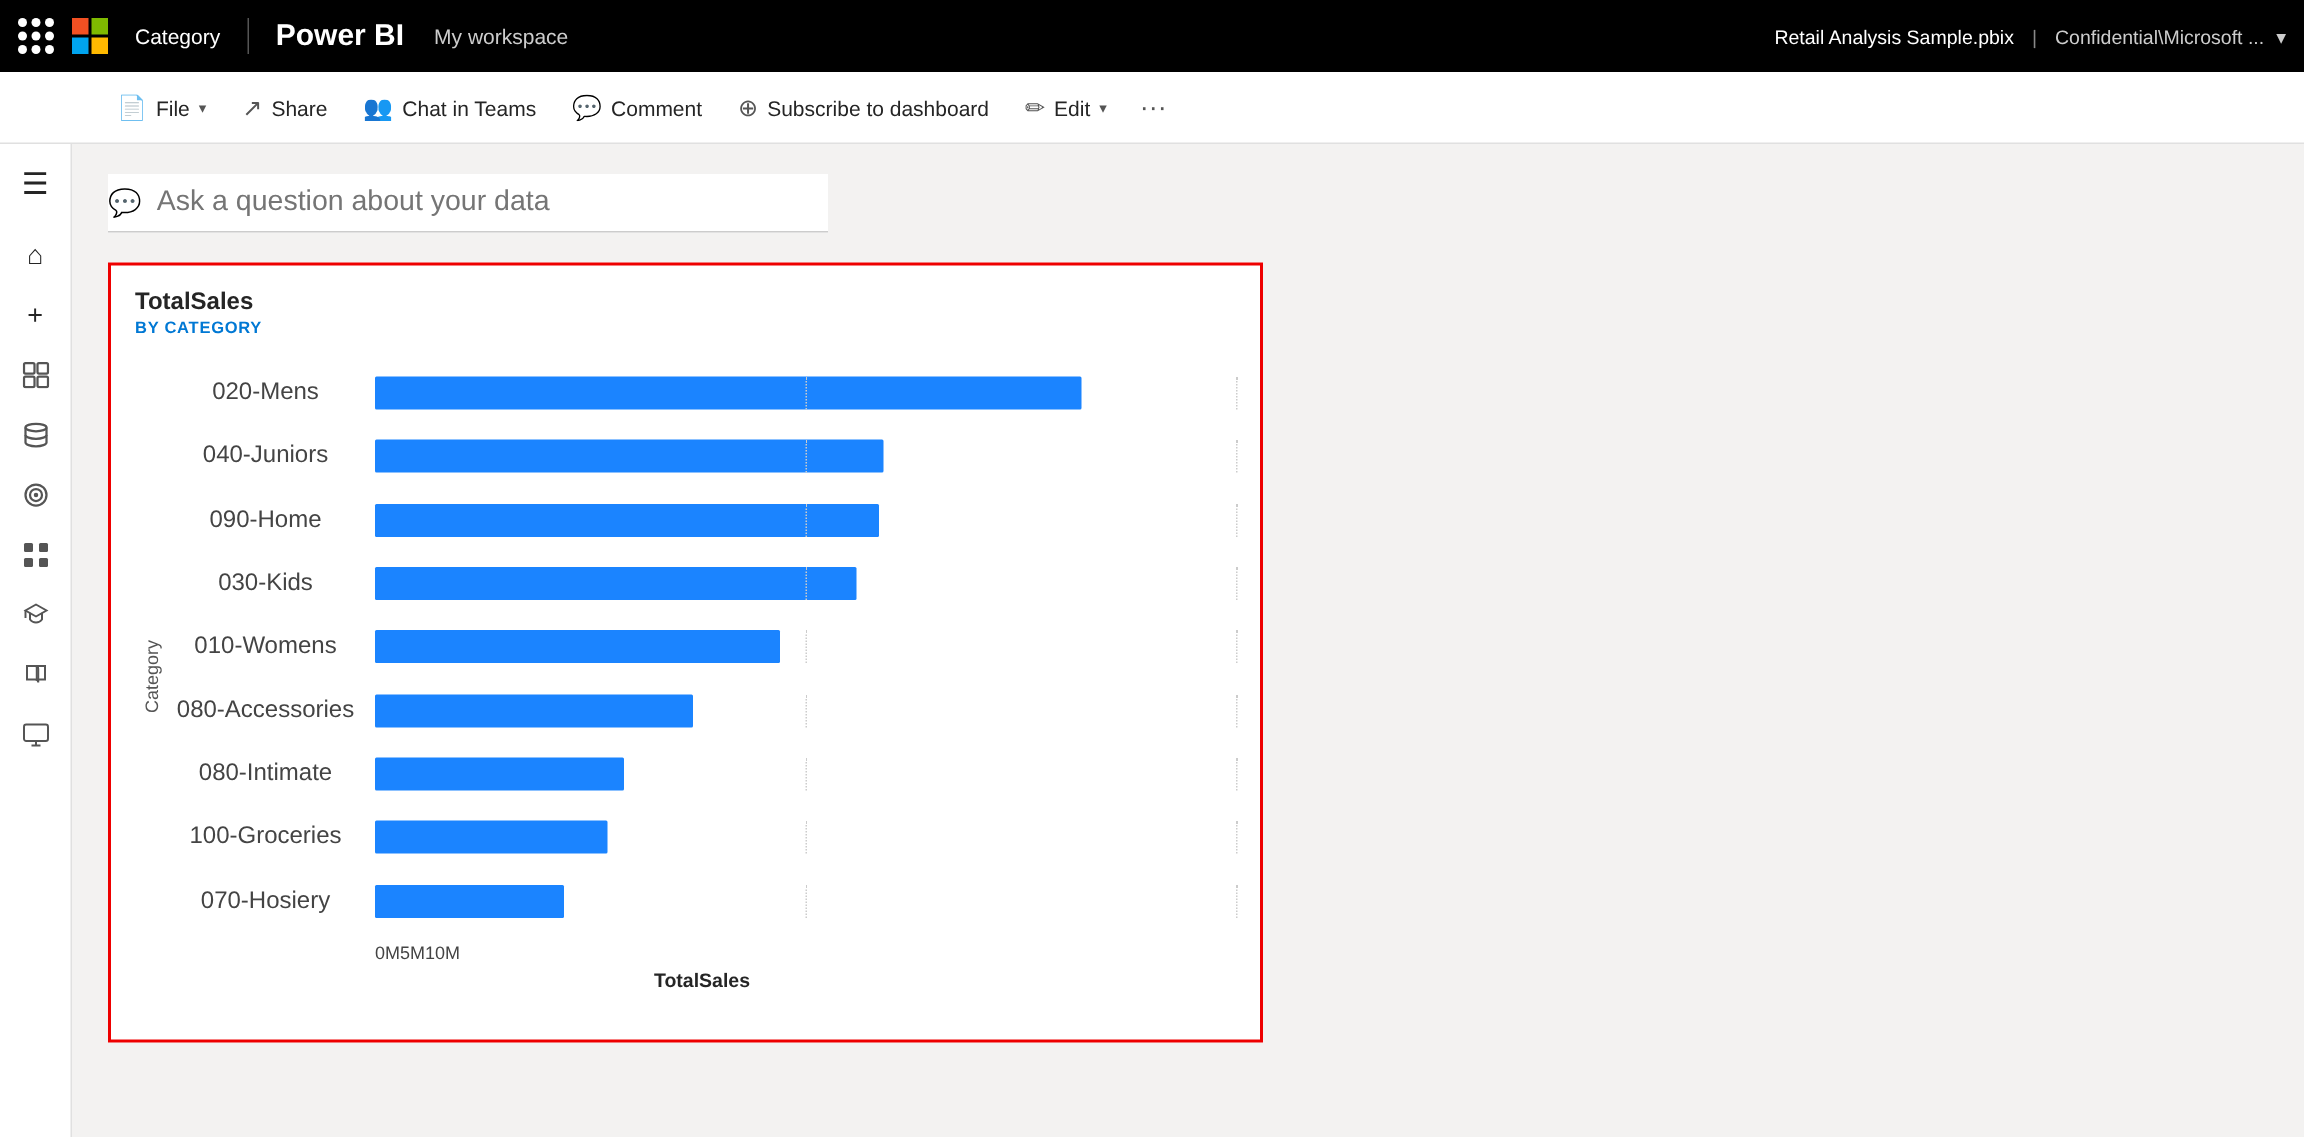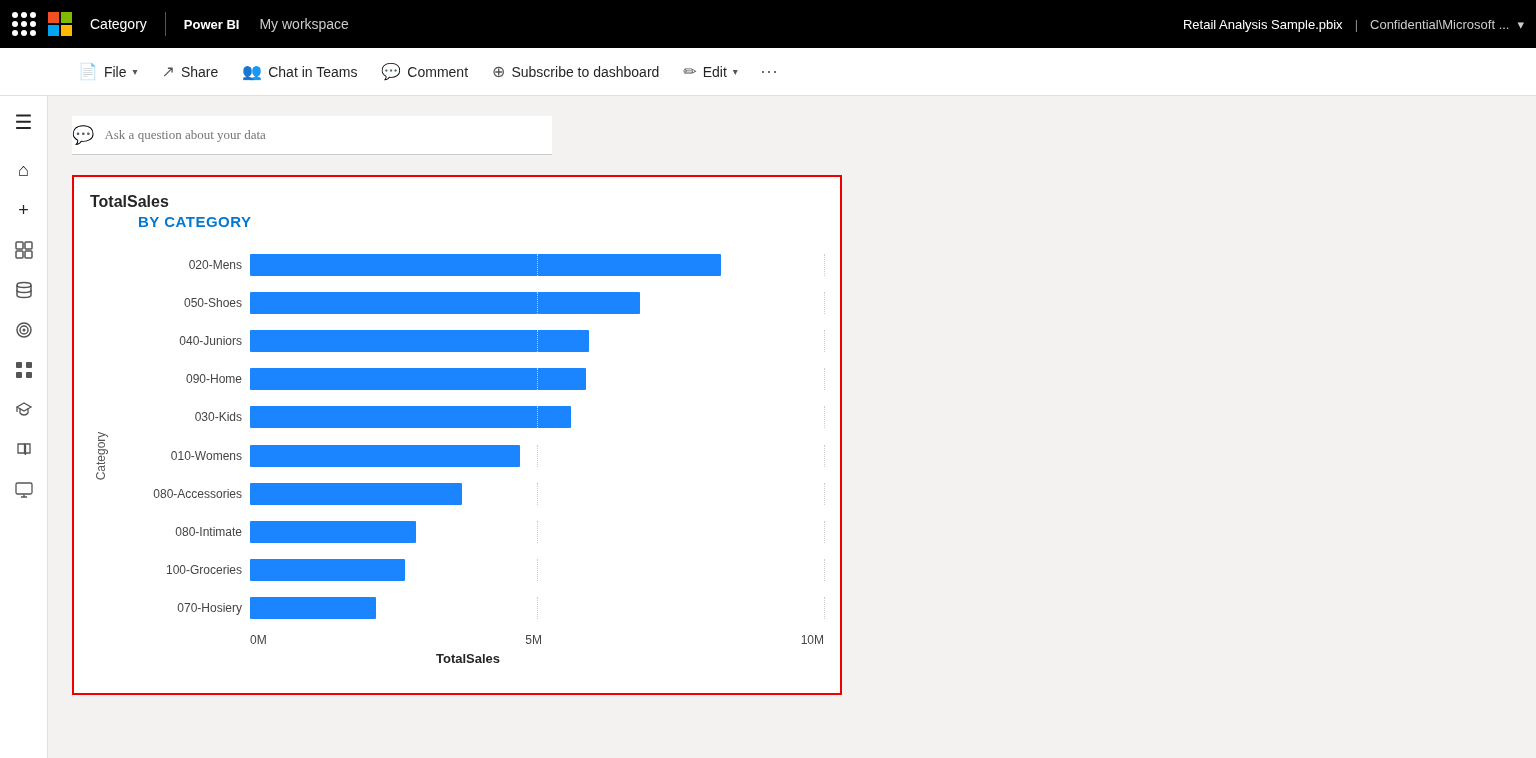--- a/index.html
+++ b/index.html
@@ -39,21 +39,21 @@
       grid-template-columns: 1fr 1fr;
       gap: 2px;
       width: 24px; height: 24px;
     }
     .ms-logo-grid span:nth-child(1) { background: #f25022; }
     .ms-logo-grid span:nth-child(2) { background: #7fba00; }
     .ms-logo-grid span:nth-child(3) { background: #00a4ef; }
     .ms-logo-grid span:nth-child(4) { background: #ffb900; }
     .topbar-microsoft { font-size: 14px; font-weight: 400; color: #fff; margin-left: 6px; }
     .topbar-divider { width: 1px; height: 24px; background: #555; margin: 0 6px; }
-    .topbar-powerbi { font-size: 13px; font-weight: 600; color: #fff; }
+    .topbar-powerbi { font-size: 20px; font-weight: 600; color: #fff; }
     .topbar-workspace { font-size: 14px; color: #ccc; margin-left: 8px; }
     .topbar-right { margin-left: auto; display: flex; align-items: center; gap: 8px; font-size: 13px; color: #ccc; }
     .topbar-filename { color: #fff; }
     .topbar-pipe { margin: 0 4px; color: #888; }
     .topbar-confidential { color: #ccc; }
     .topbar-chevron { color: #ccc; cursor: pointer; }
 
     
     .toolbar {
       background: #fff;
@@ -128,50 +128,48 @@
       border: none;
       border-bottom: 1px solid #ccc;
       padding: 8px 0;
       margin-bottom: 20px;
       width: 480px;
     }
     .qa-icon { font-size: 18px; color: #555; }
     .qa-input {
       border: none;
       outline: none;
-      font-size: 13px;
+      font-size: 19px;
       color: #4c1d95;
       background: transparent;
       flex: 1;
-      font-family: Liberation Serif, serif;
     }
 
     
     .chart-card {
       background: #fff;
       border: 2px solid #e00;
       padding: 16px;
       width: 770px;
       min-height: 520px;
       position: relative;
     }
     .chart-title {
       font-size: 16px;
       font-weight: 600;
       color: #252525;
       margin-bottom: 2px;
     }
     .chart-subtitle {
-      font-size: 15px;
+      font-size: 11px;
       font-weight: 600;
       color: #0078d4;
       letter-spacing: 0.5px;
       margin-bottom: 16px;
       text-transform: uppercase;
-      margin-left: 48px;
     }
 
     
     .bar-chart-wrap {
       display: flex;
       width: 100%;
       height: 420px;
     }
     .y-axis-label-wrap {
       display: flex;
@@ -198,22 +196,22 @@
       justify-content: space-around;
       position: relative;
     }
     .bar-row {
       display: flex;
       align-items: center;
       gap: 8px;
     }
     .bar-label {
       width: 130px;
-      text-align: right;
-      font-size: 12px;
+      text-align: center;
+      font-size: 16px;
       color: #444;
       flex-shrink: 0;
     }
     .bar-track {
       flex: 1;
       height: 22px;
       position: relative;
     }
     .bar-fill {
       height: 100%;
@@ -388,28 +386,20 @@
 
           <div class="bar-row">
                 <div class="bar-label">020-Mens</div>
                 <div class="bar-track">
                   <div class="grid-line" style="left: 50%;"></div>
                   <div class="grid-line" style="left: 100%;"></div>
                   <div class="bar-fill" style="width: 82%;"></div>
                 </div>
               </div>
               <div class="bar-row">
-                <div class="bar-label">050-Shoes</div>
-                <div class="bar-track">
-                  <div class="grid-line" style="left: 50%;"></div>
-                  <div class="grid-line" style="left: 100%;"></div>
-                  <div class="bar-fill" style="width: 68%;"></div>
-                </div>
-              </div>
-              <div class="bar-row">
                 <div class="bar-label">040-Juniors</div>
                 <div class="bar-track">
                   <div class="grid-line" style="left: 50%;"></div>
                   <div class="grid-line" style="left: 100%;"></div>
                   <div class="bar-fill" style="width: 59%;"></div>
                 </div>
               </div>
               <div class="bar-row">
                 <div class="bar-label">090-Home</div>
                 <div class="bar-track">
@@ -460,21 +450,21 @@
               </div>
               <div class="bar-row">
                 <div class="bar-label">070-Hosiery</div>
                 <div class="bar-track">
                   <div class="grid-line" style="left: 50%;"></div>
                   <div class="grid-line" style="left: 100%;"></div>
                   <div class="bar-fill" style="width: 22%;"></div>
                 </div>
               </div>
             </div>
-          <div class="x-axis" id="x-axis" style="display: flex; justify-content: space-between; padding-left: 138px;">
+          <div class="x-axis" id="x-axis" style="display: flex; justify-content: flex-start; padding-left: 138px;">
 
           <span class="x-tick">0M</span>
               <span class="x-tick">5M</span>
               <span class="x-tick">10M</span>
             </div>
           <div class="x-axis-label">TotalSales</div>
         </div>
       </div>
 
     </div>

